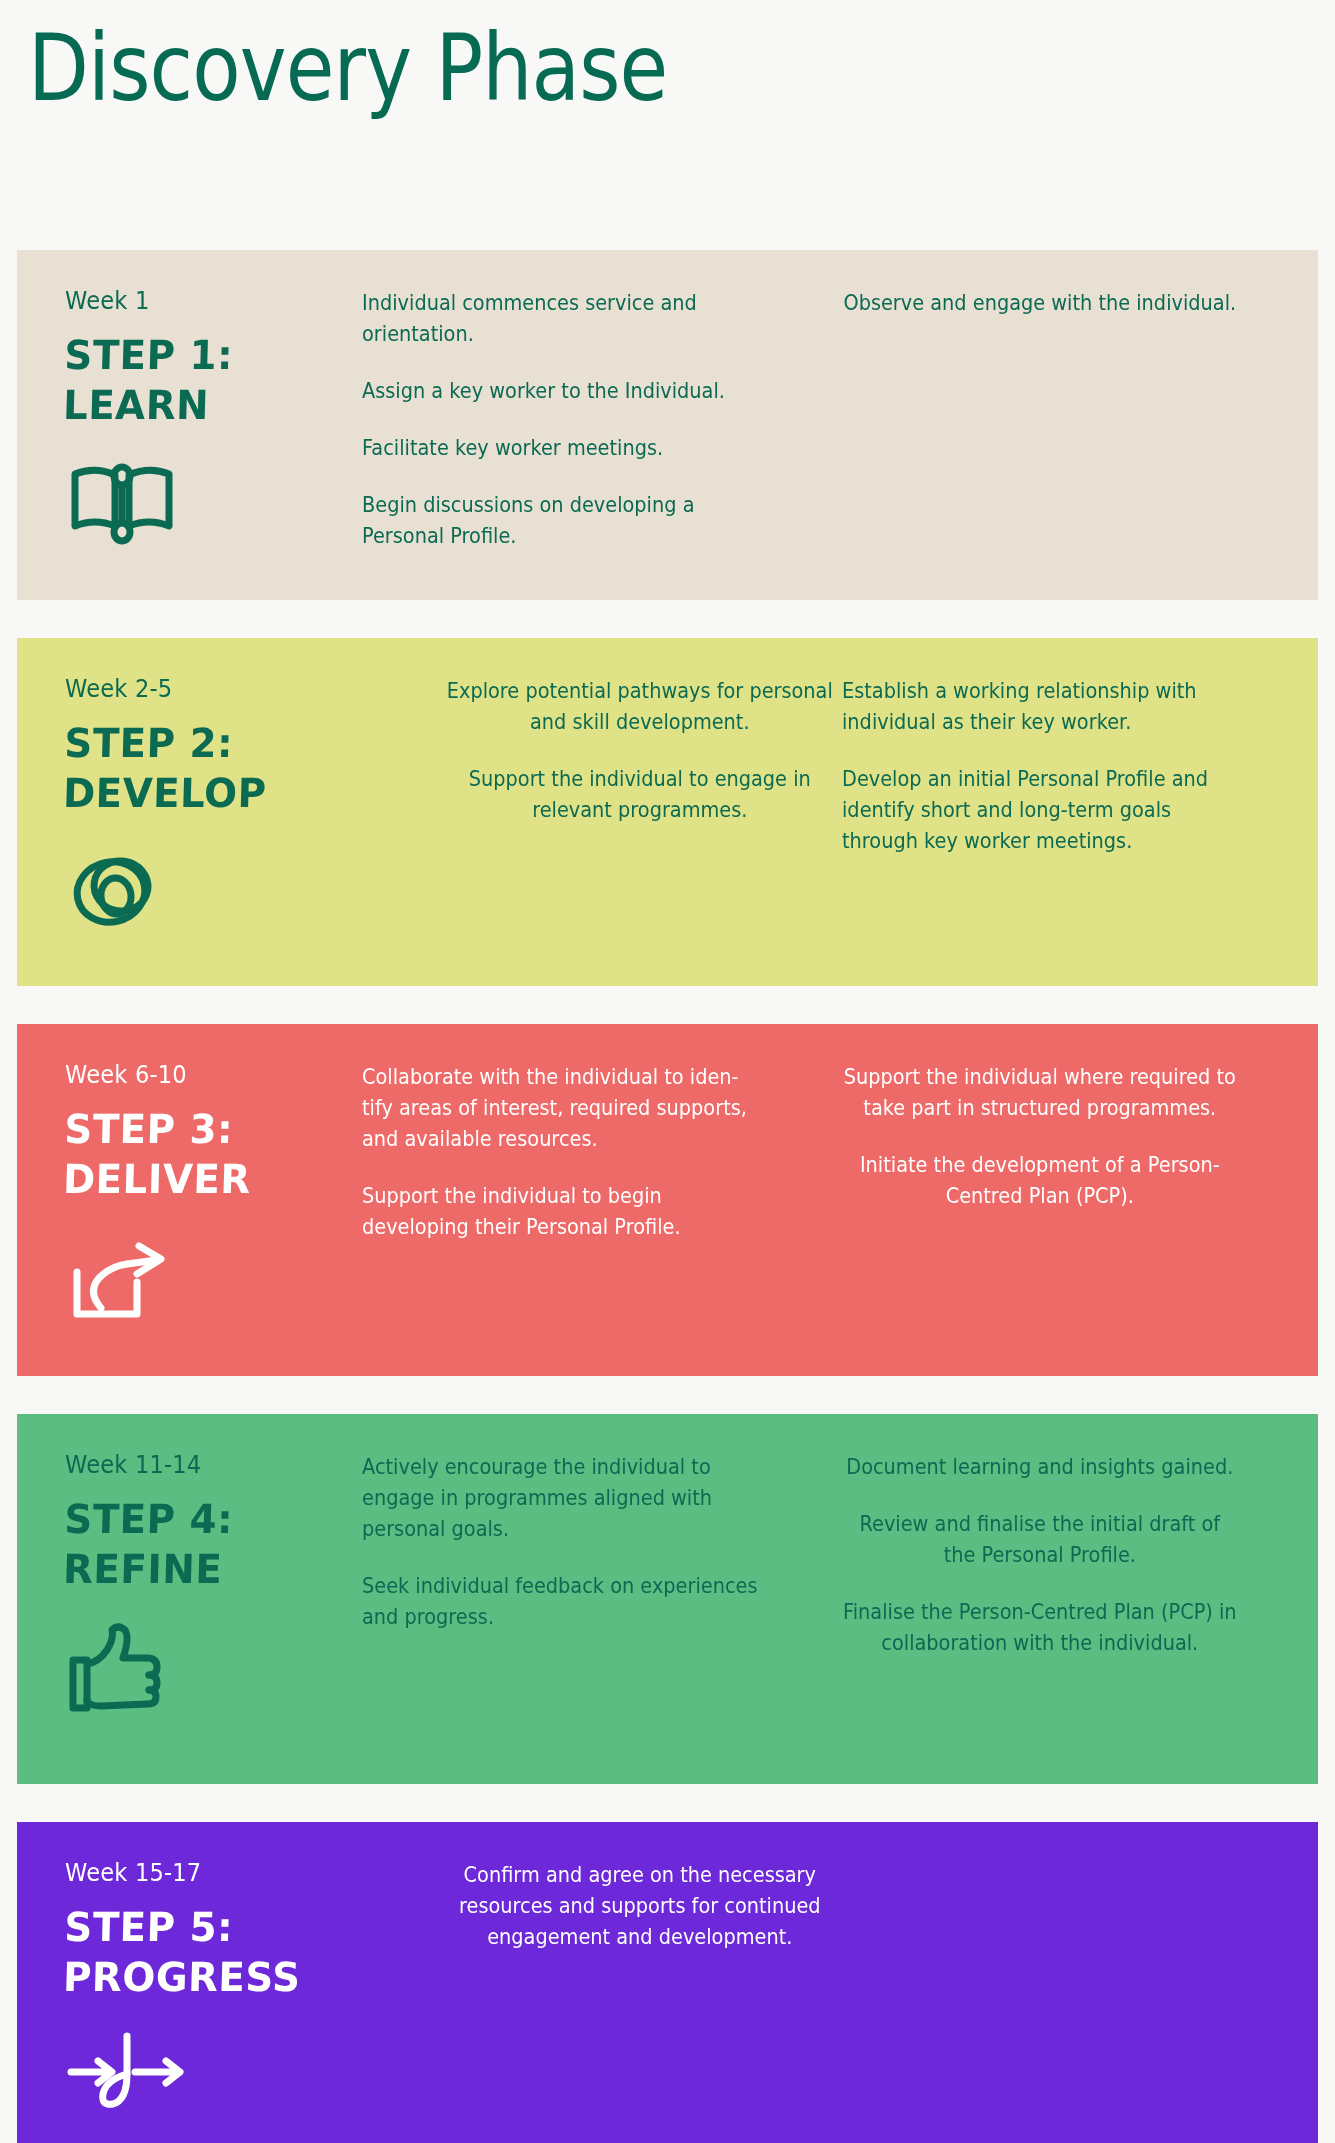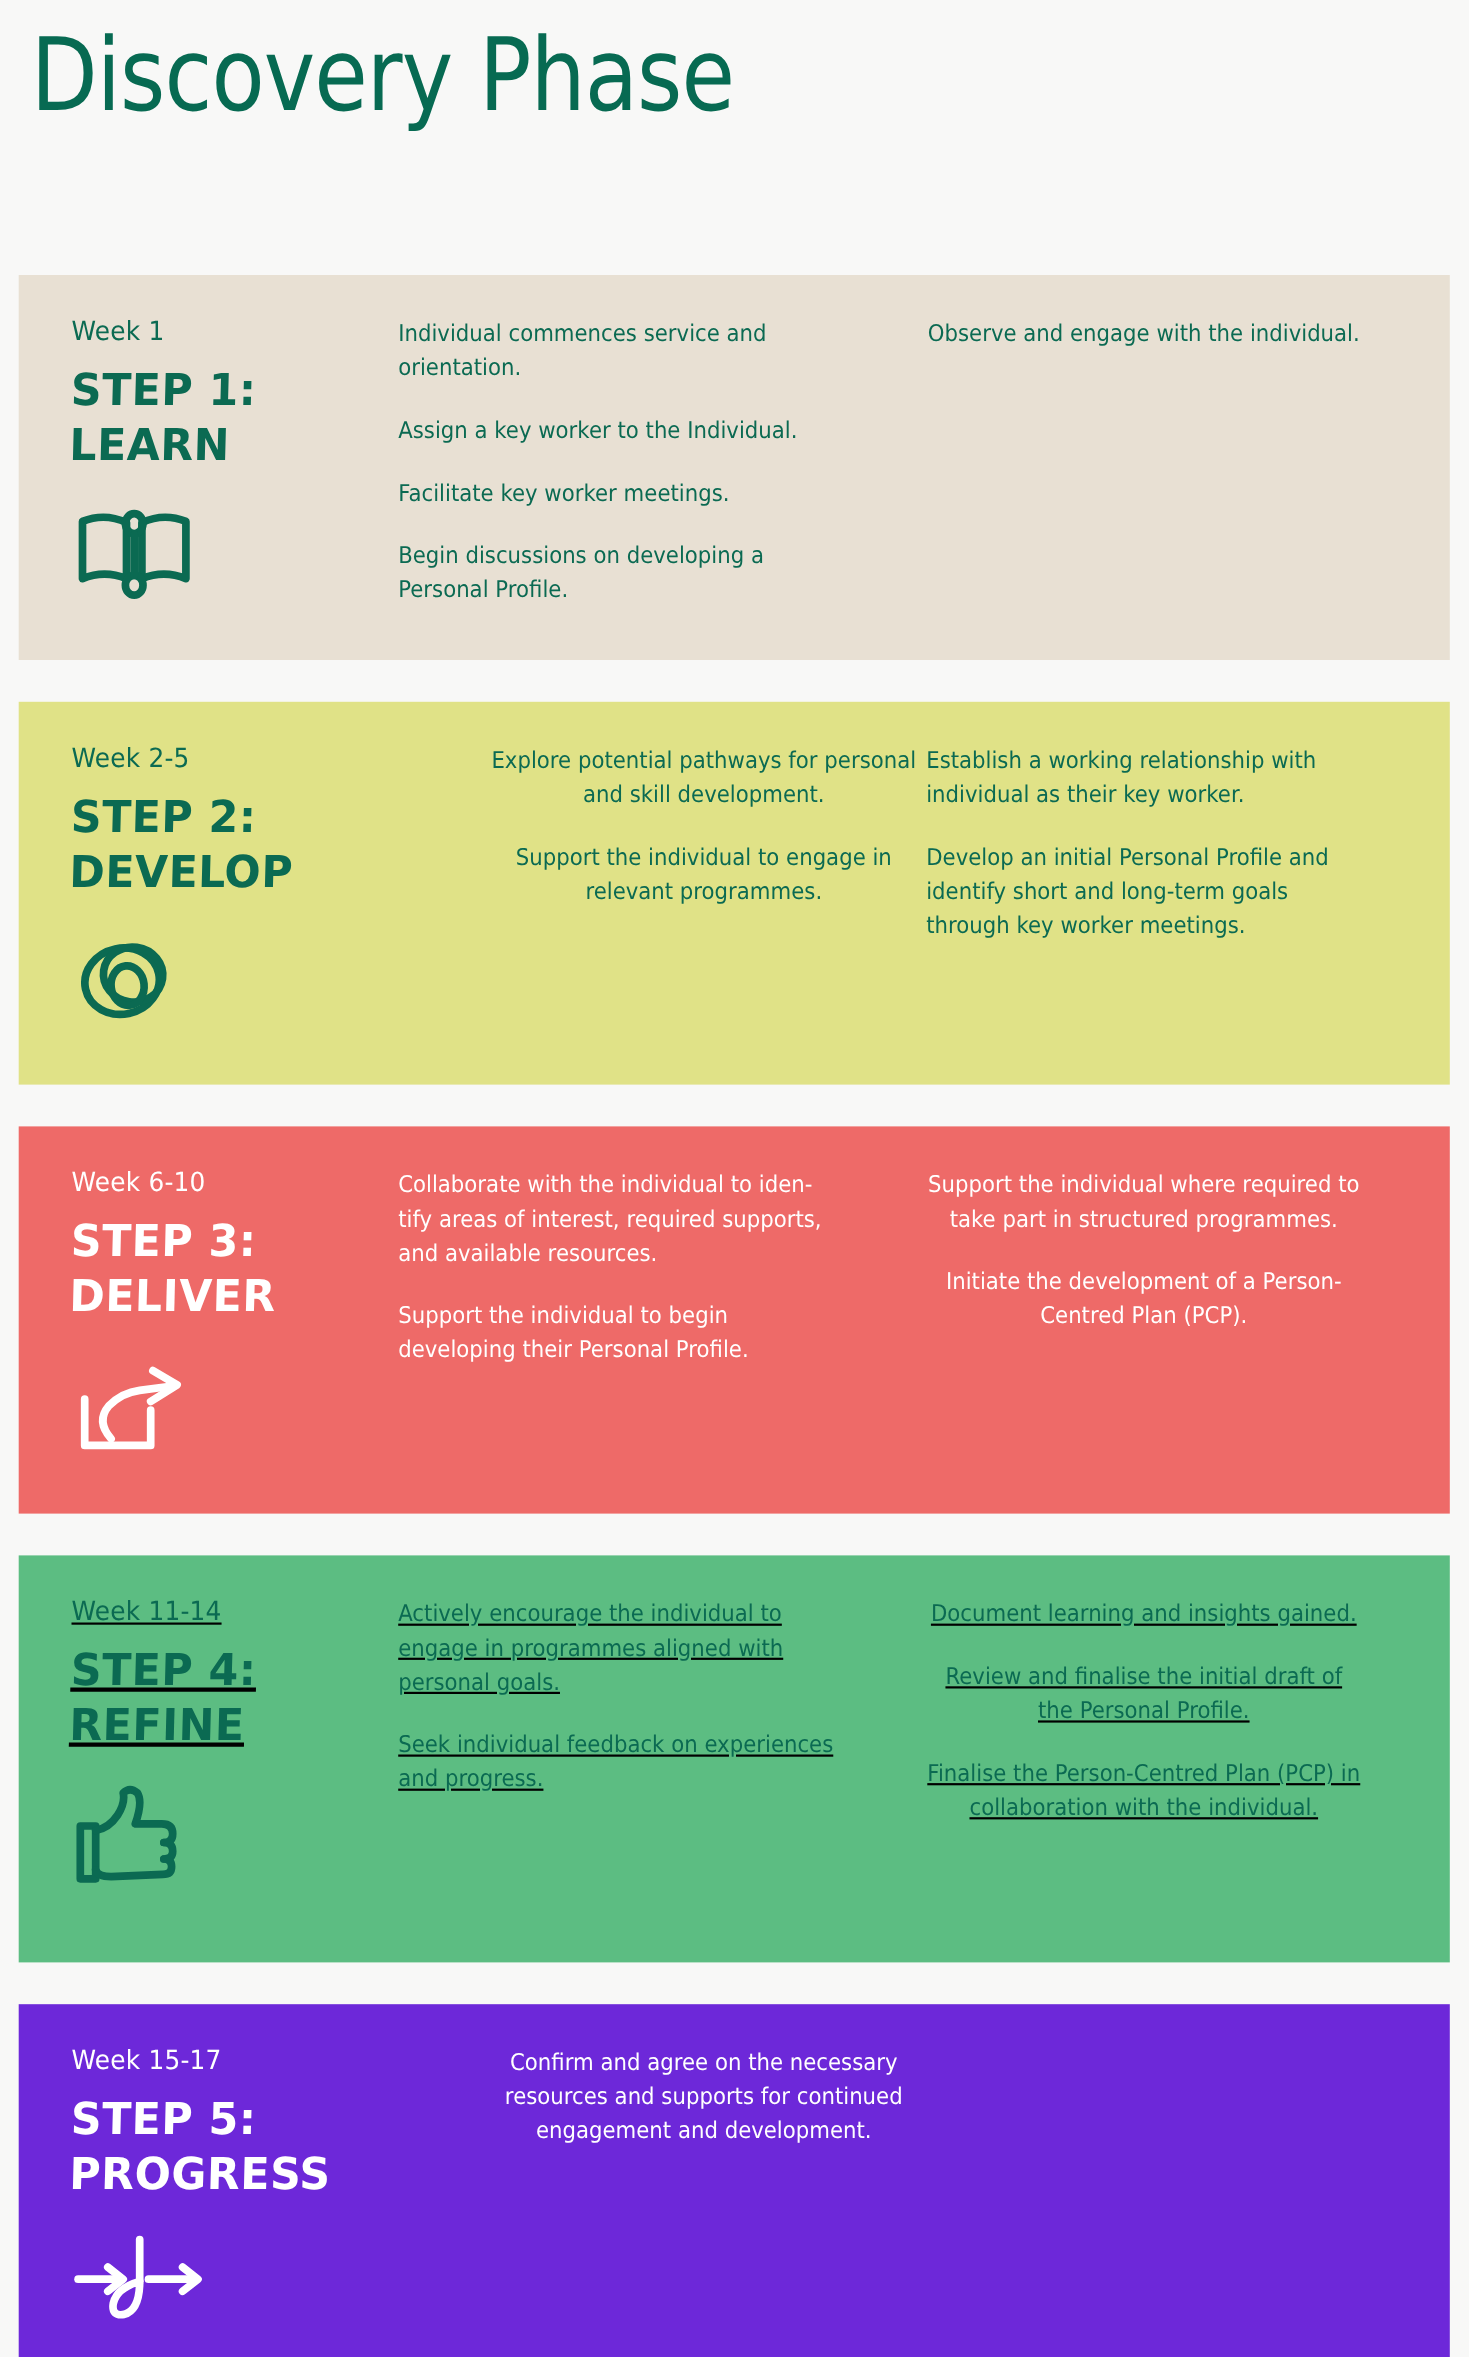--- a/index.html
+++ b/index.html
@@ -152,21 +152,21 @@
   .step.s5 { background: #6d28d9; }
   .step.s5 .step-week,
   .step.s5 .step-name,
   .step.s5 .para { color: #ffffff; }
   .step.s5 .ico { stroke: #ffffff; }
 
   
   .step.s1 { min-height: 350px; }
   .step.s2 { min-height: 348px; }
   .step.s3 { min-height: 352px; }
-  .step.s4 { min-height: 370px; text-decoration: underline; }
+  .step.s4 { min-height: 370px; }
   .step.s5 { min-height: 366px; }
 
   .ico {
     fill: none;
     stroke-width: 7;
     stroke-linecap: round;
     stroke-linejoin: round;
   }
 </style>
 </head>

